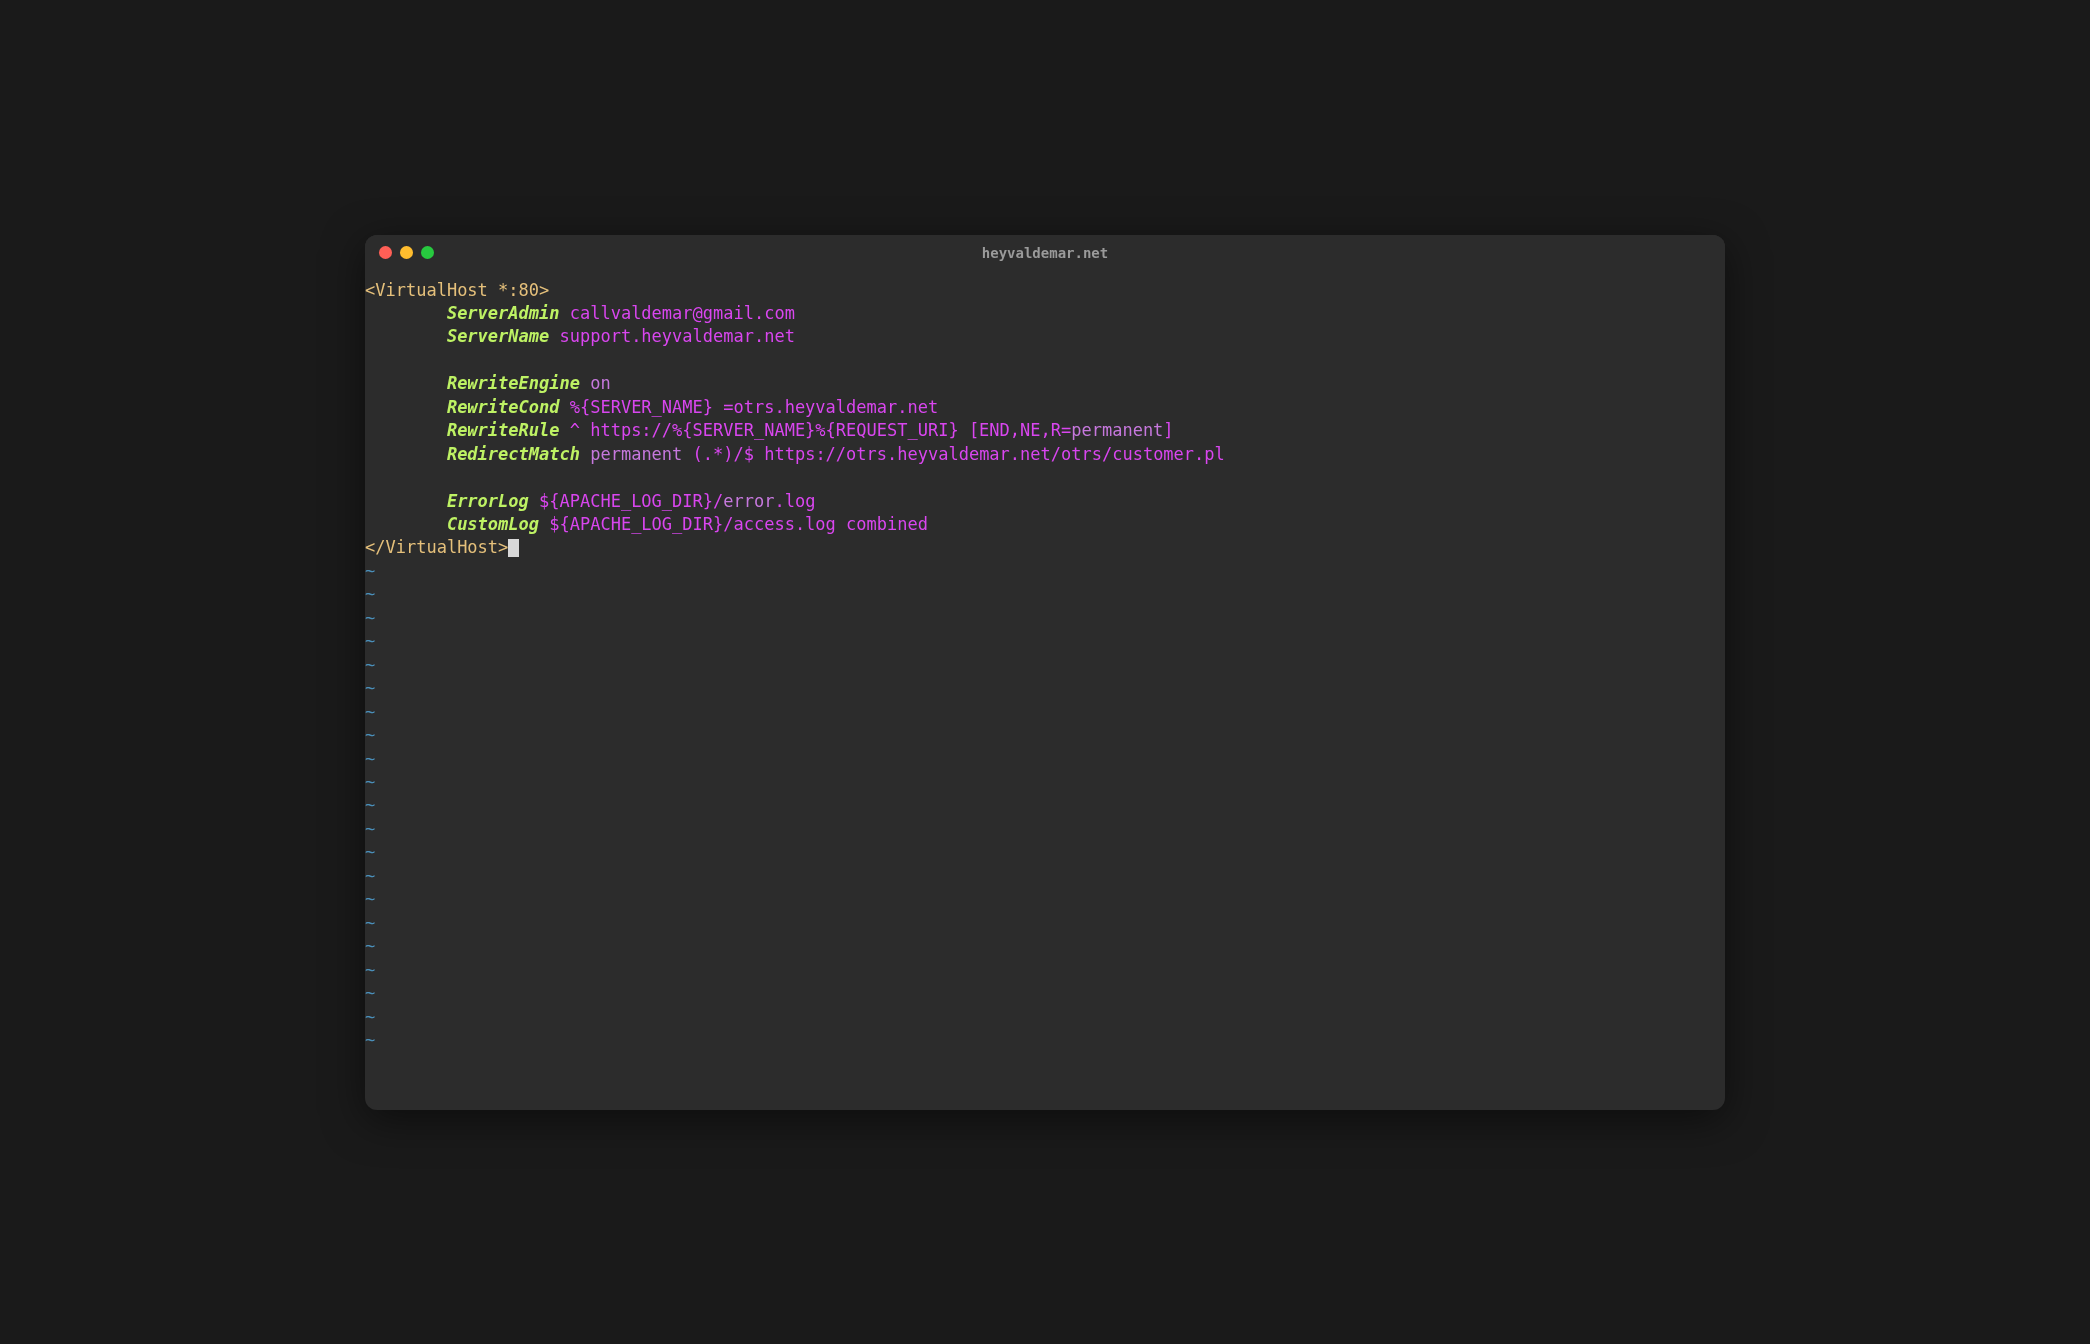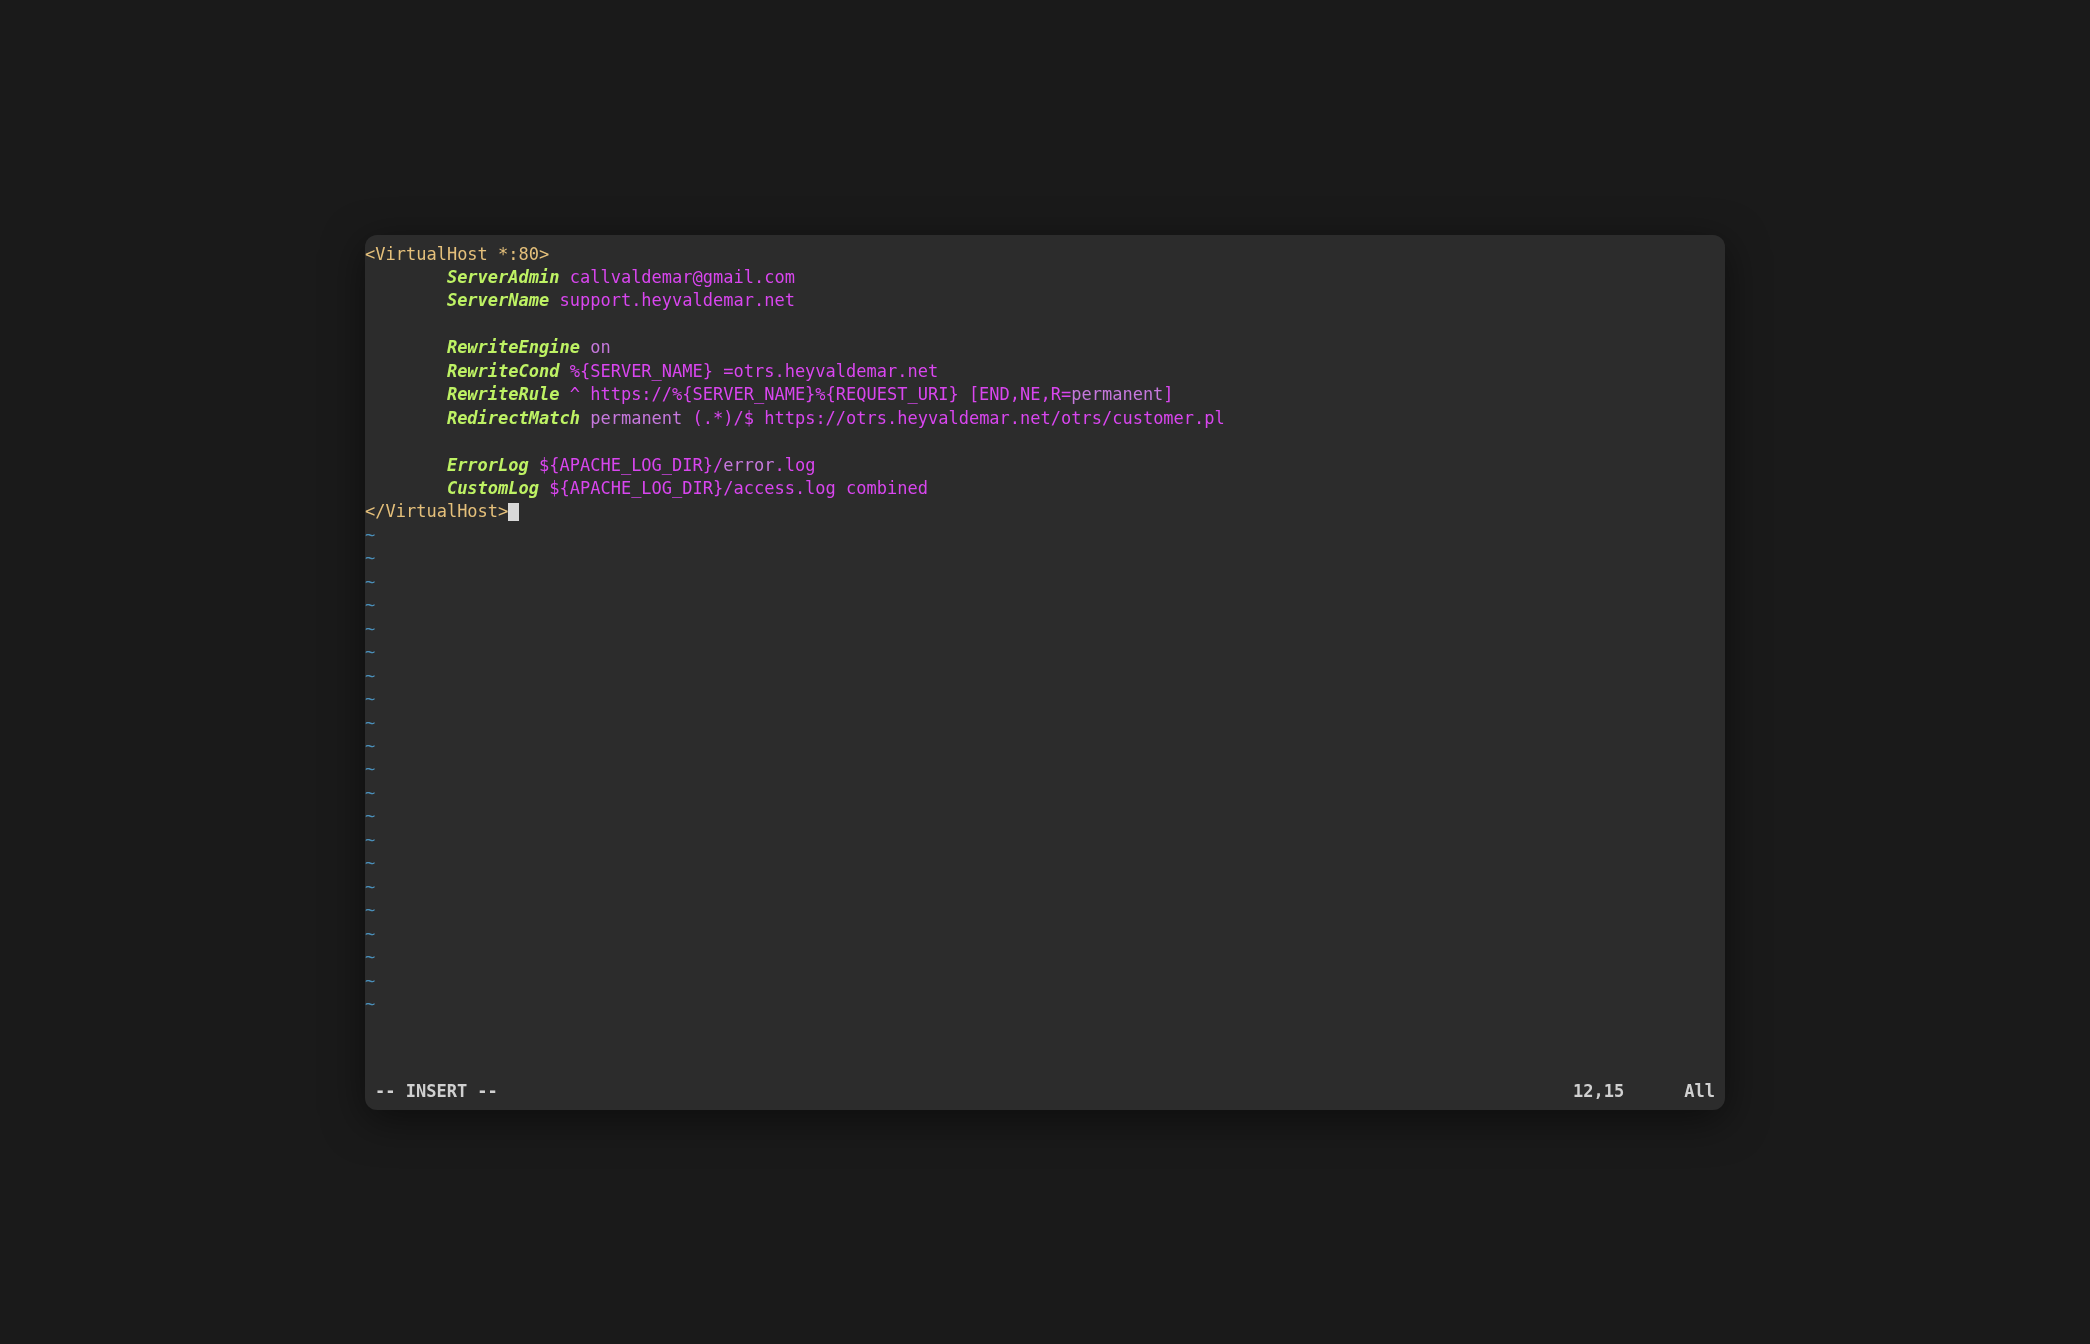--- a/index.html
+++ b/index.html
@@ -89,23 +89,24 @@
       vertical-align: text-bottom;
     }
     .tilde-line {
       color: #4a8eb8;
     }
   </style>
 </head>
 <body>
 
 <div class="terminal-window">
+  <div class="titlebar">
+    <div class="traffic-lights">
+      <div class="traffic-light red"></div>
+      <div class="traffic-light yellow"></div>
+      <div class="traffic-light green"></div>
+    </div>
+    <div class="title">heyvaldemar.net</div>
+  </div>
 
   <div class="editor-area" id="editor-area"><div><span class="c-yellow">&lt;</span><span class="c-yellow">VirtualHost</span><span class="c-yellow"> *:80</span><span class="c-yellow">&gt;</span></div><div><span class="c-white">        </span><span class="c-green">ServerAdmin</span><span class="c-white"> callvaldemar@gmail.com</span></div><div><span class="c-white">        </span><span class="c-green">ServerName</span><span class="c-white"> support.heyvaldemar.net</span></div><div><span class="c-white"> </span></div><div><span class="c-white">        </span><span class="c-green">RewriteEngine</span><span class="c-white"> </span><span class="c-pink">on</span></div><div><span class="c-white">        </span><span class="c-green">RewriteCond</span><span class="c-white"> %{SERVER_NAME} =otrs.heyvaldemar.net</span></div><div><span class="c-white">        </span><span class="c-green">RewriteRule</span><span class="c-white"> ^ https://%{SERVER_NAME}%{REQUEST_URI} [END,NE,R=</span><span class="c-pink">permanent</span><span class="c-white">]</span></div><div><span class="c-white">        </span><span class="c-green">RedirectMatch</span><span class="c-white"> </span><span class="c-pink">permanent</span><span class="c-white"> (.*)/$ https://otrs.heyvaldemar.net/otrs/customer.pl</span></div><div><span class="c-white"> </span></div><div><span class="c-white">        </span><span class="c-green">ErrorLog</span><span class="c-white"> ${APACHE_LOG_DIR}/</span><span class="c-pink">error</span><span class="c-white">.log</span></div><div><span class="c-white">        </span><span class="c-green">CustomLog</span><span class="c-white"> ${APACHE_LOG_DIR}/access.log combined</span></div><div><span class="c-yellow">&lt;/</span><span class="c-yellow">VirtualHost</span><span class="c-yellow">&gt;</span><span class="cursor-block"></span></div><div class="tilde-line">~</div><div class="tilde-line">~</div><div class="tilde-line">~</div><div class="tilde-line">~</div><div class="tilde-line">~</div><div class="tilde-line">~</div><div class="tilde-line">~</div><div class="tilde-line">~</div><div class="tilde-line">~</div><div class="tilde-line">~</div><div class="tilde-line">~</div><div class="tilde-line">~</div><div class="tilde-line">~</div><div class="tilde-line">~</div><div class="tilde-line">~</div><div class="tilde-line">~</div><div class="tilde-line">~</div><div class="tilde-line">~</div><div class="tilde-line">~</div><div class="tilde-line">~</div><div class="tilde-line">~</div></div>
 
-  <div class="status-bar">
-    <span>-- INSERT --</span>
-    <div class="status-right">
-      <span>12,15</span>
-      <span>All</span>
-    </div>
-  </div>
 </div>
 
 </body></html>

